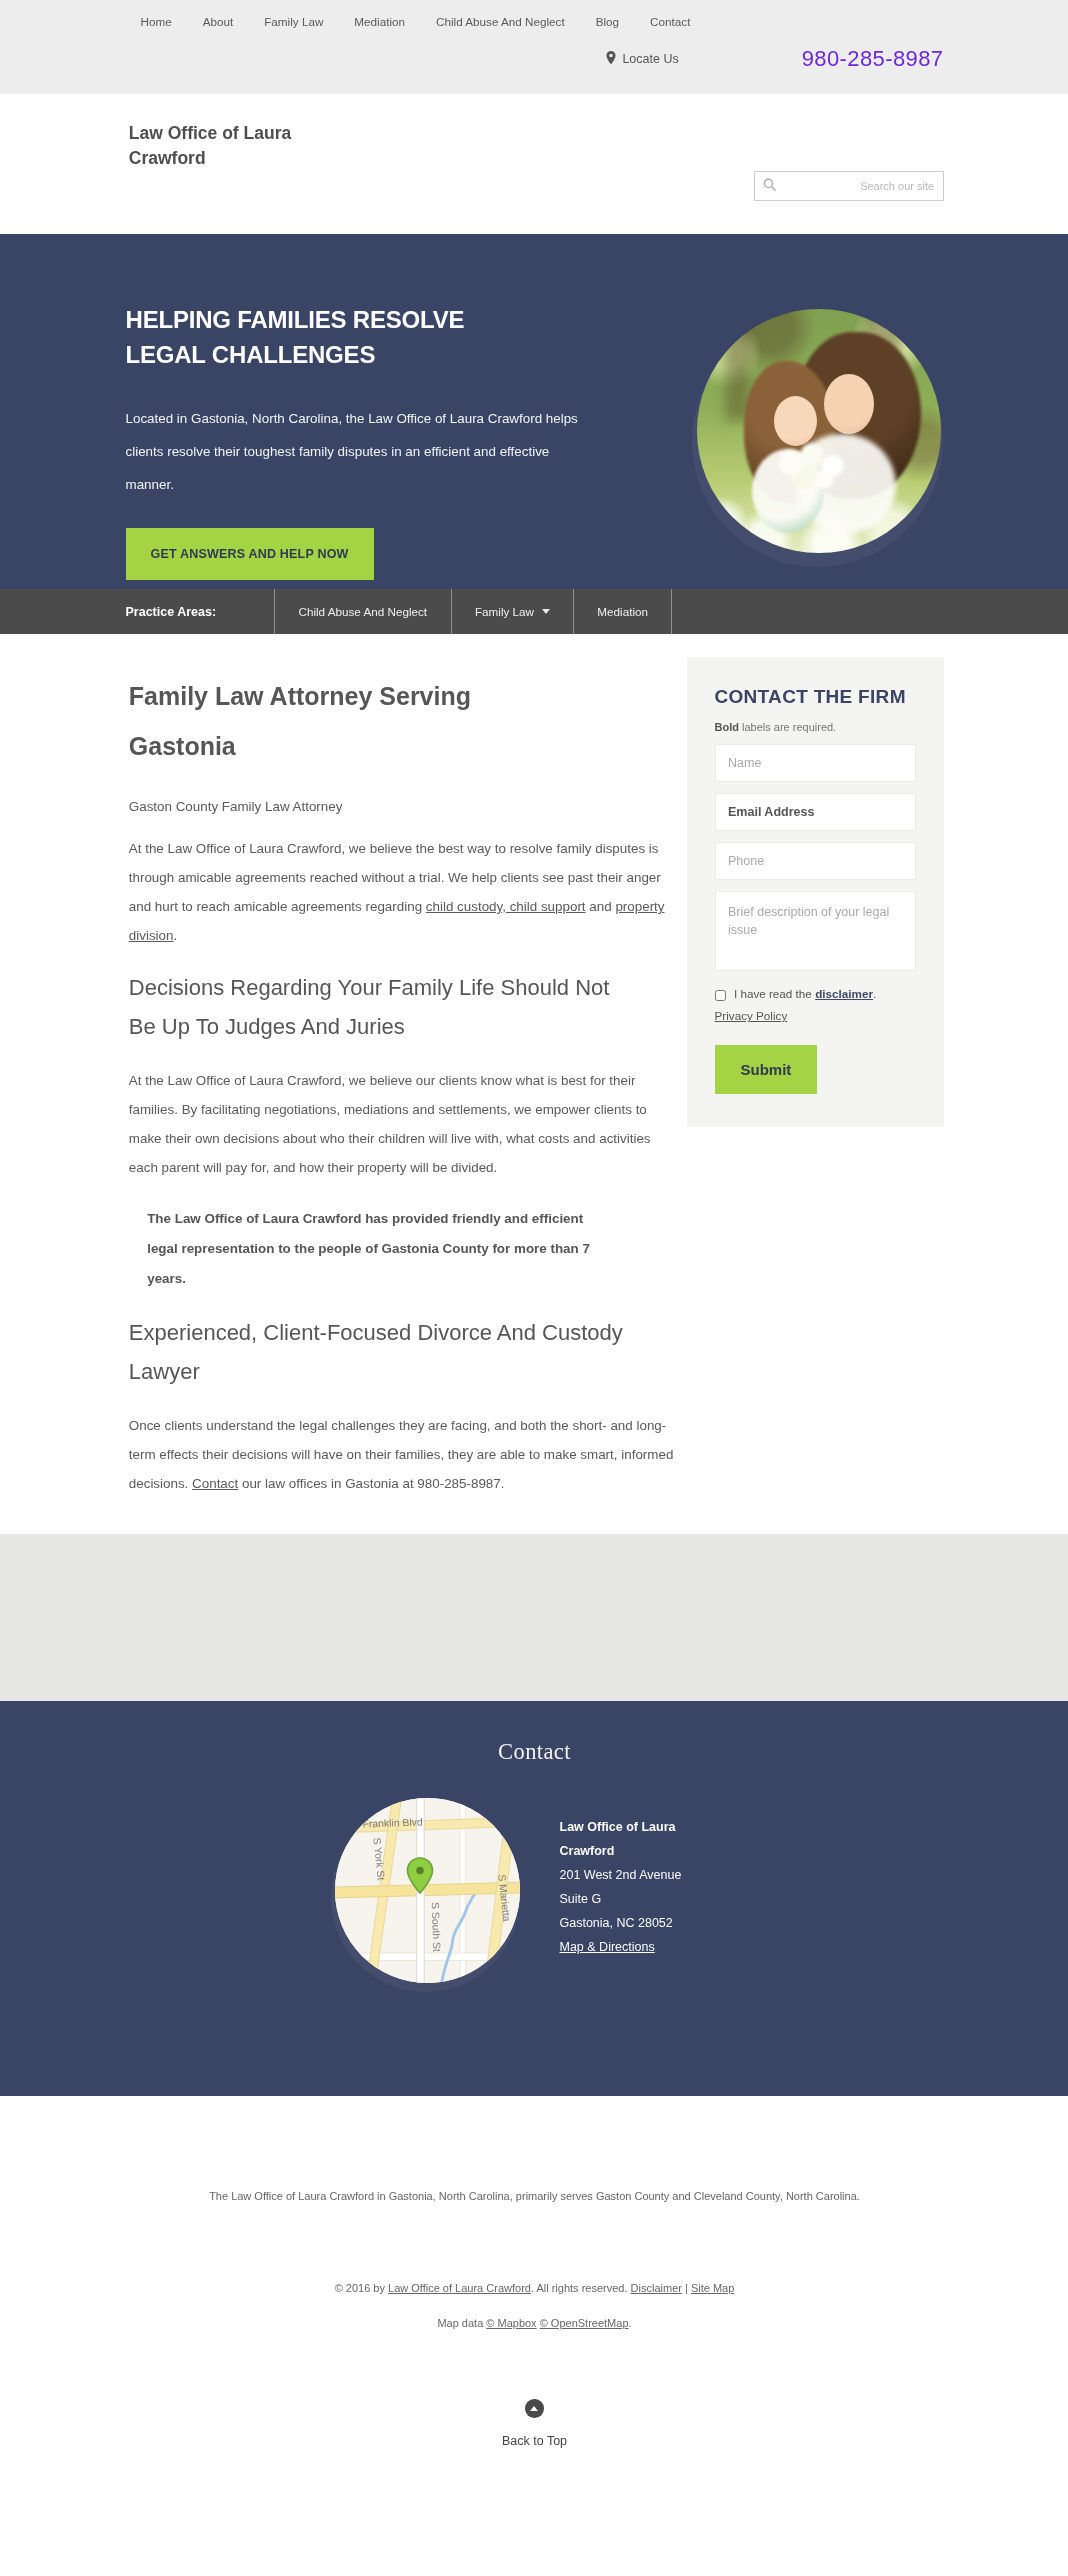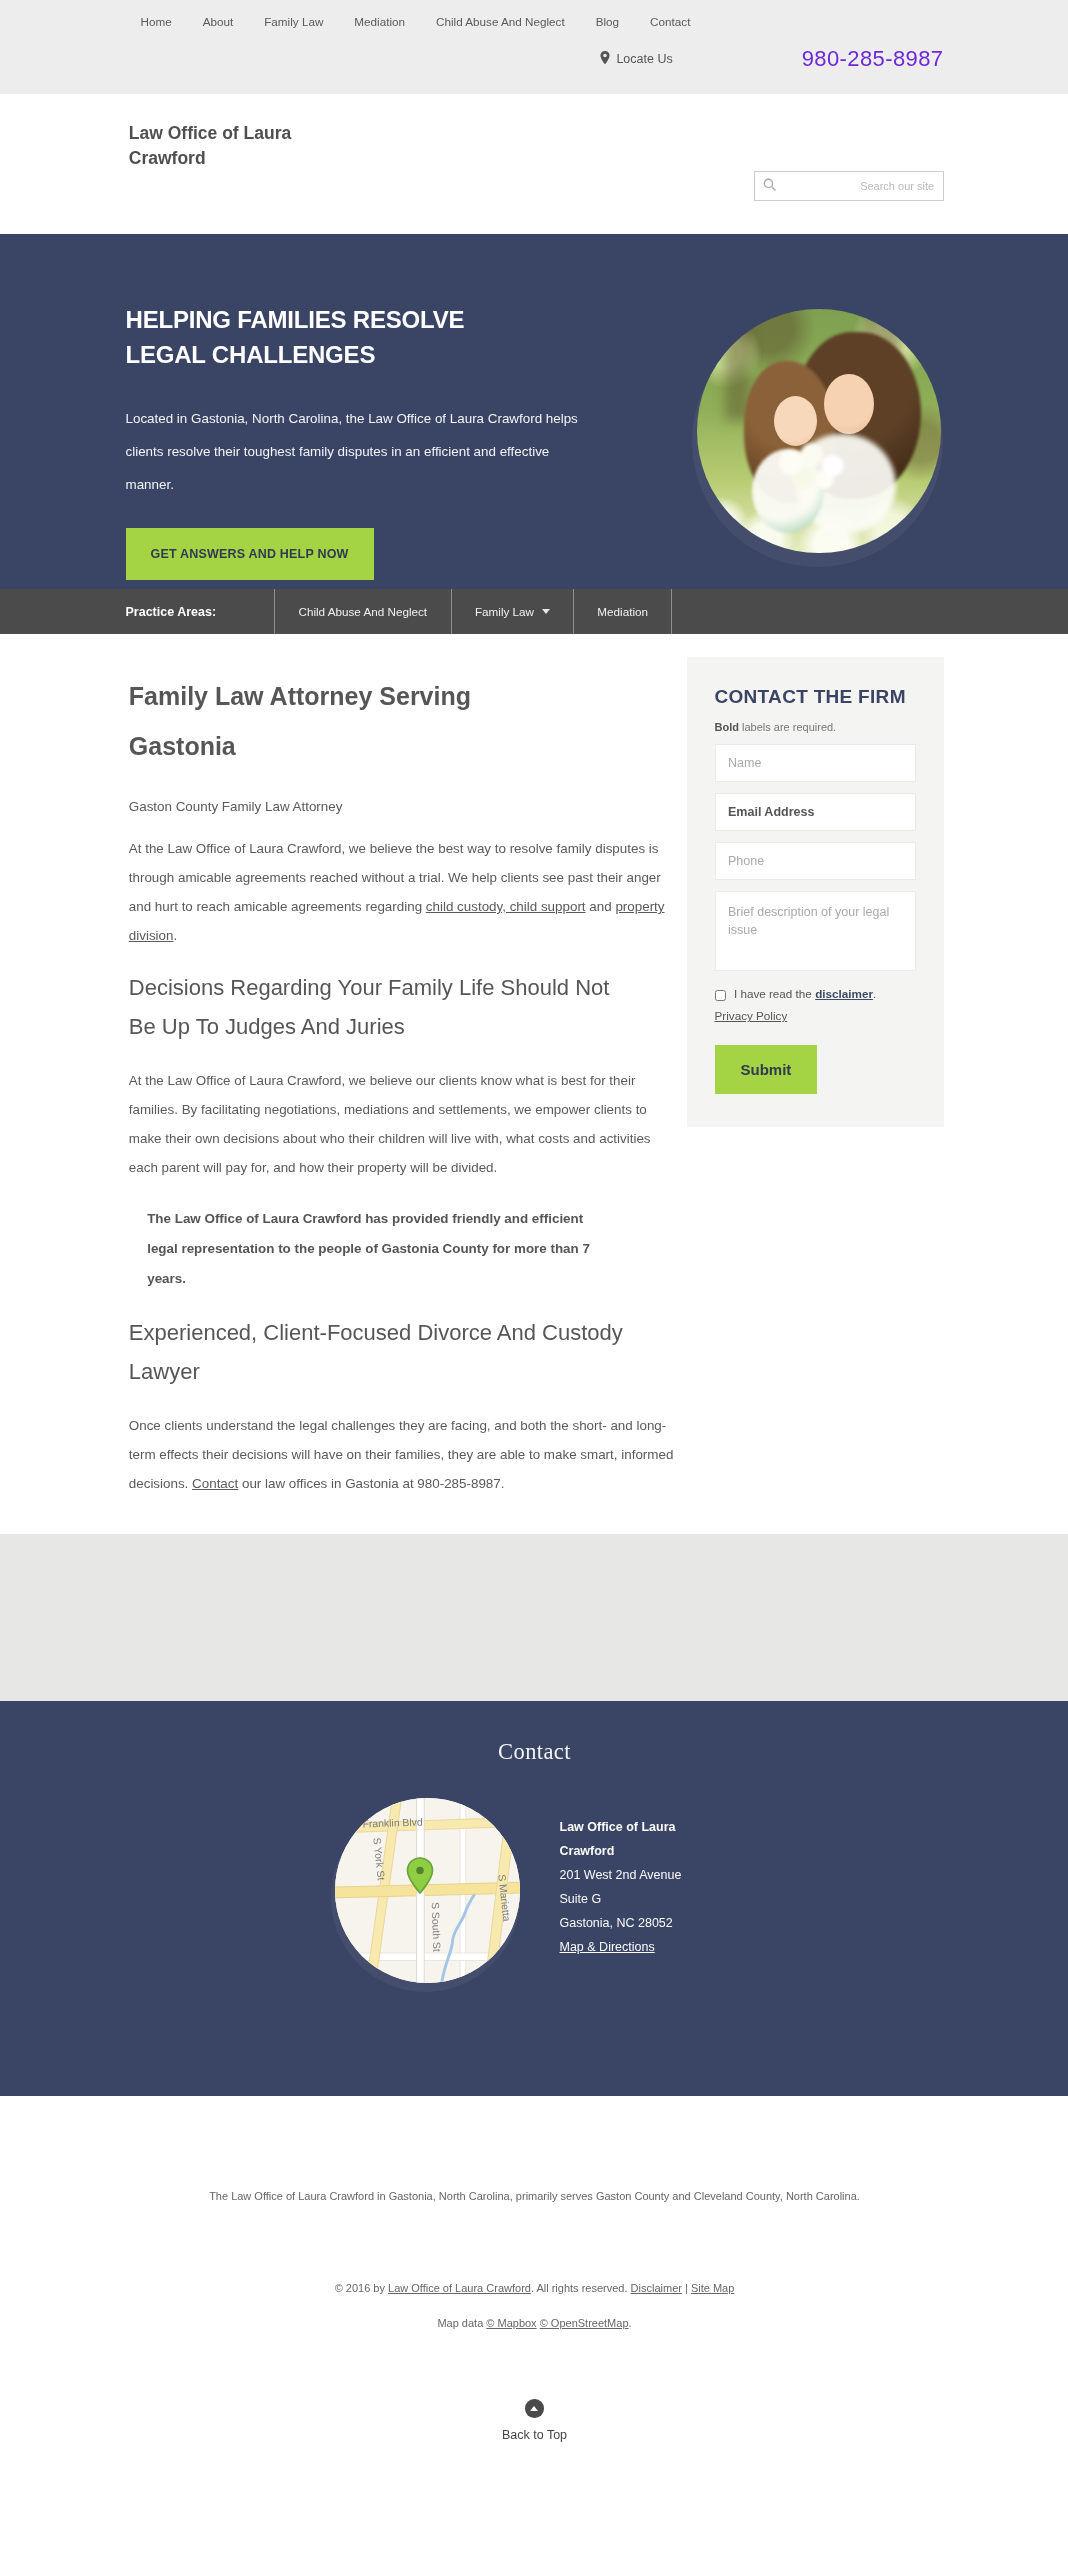--- a/index.html
+++ b/index.html
@@ -8,21 +8,21 @@
     width:1069px; margin:0 auto;
     font-family:"Liberation Sans", sans-serif;
     color:#5a5a5a;
   }
   .container { width:818px; margin:0 auto; position:relative; }
 
   
   .topbar { background:#ededed; height:94px; }
   .topnav { display:flex; gap:31px; padding:15px 0 0 15px; }
   .topnav a { font-size:11.7px; color:#5a5a5a; text-decoration:none; }
-  .utilrow { display:flex; align-items:center; justify-content:flex-end; gap:14px; padding:18.4px 0 0 0; }
+  .utilrow { display:flex; align-items:center; justify-content:flex-end; gap:8px; padding:18.4px 0 0 0; }
   .locate { display:flex; align-items:center; gap:6.7px; font-size:12.5px; color:#555; text-decoration:none; }
   .phone { font-size:22px; color:#6d28d9; margin-left:115px; letter-spacing:0.4px; }
 
   
   .header { background:#fff; height:140px; }
   .header .container { height:100%; }
   .logo { position:absolute; left:3.3px; top:27px; font-size:17.5px; font-weight:bold; color:#4f4f4f; line-height:1.4; }
   .search { position:absolute; right:0; top:77px; width:190px; height:30px; border:0.8px solid #ccc; background:#fff; display:flex; align-items:center; padding:0 8.4px; }
   .search input { border:0; outline:none; flex:1; font-size:11px; color:#555; text-align:right; font-family:"Liberation Sans",sans-serif; }
   .search input::placeholder { color:#b9b9b9; }
@@ -118,21 +118,21 @@
 
   
   .fwhite { background:#fff; height:446px; text-align:center; font-size:11px; color:#666; }
   .fwhite a { color:#666; }
   .serves { padding-top:94px; }
   .copyright { margin-top:75px; line-height:22px; }
   .mapdata { margin-top:18.4px; }
   .backtop { margin-top:70px; display:inline-block; text-decoration:none; }
   .backtop-circle { width:18.4px; height:18.4px; border-radius:50%; background:#4a4a4a; margin:0 auto; display:flex; align-items:center; justify-content:center; }
   .backtop-arrow { width:0; height:0; border-left:4.2px solid transparent; border-right:4.2px solid transparent; border-bottom:5px solid #fff; }
-  .backtop-label { display:block; margin-top:10px; font-size:12.5px; color:#444; }
+  .backtop-label { display:block; margin-top:16px; font-size:12.5px; color:#444; }
 </style>
 </head>
 <body>
 
 <div class="topbar">
   <div class="container">
     <nav class="topnav">
       <a href="#">Home</a>
       <a href="#">About</a>
       <a href="#">Family Law</a>

